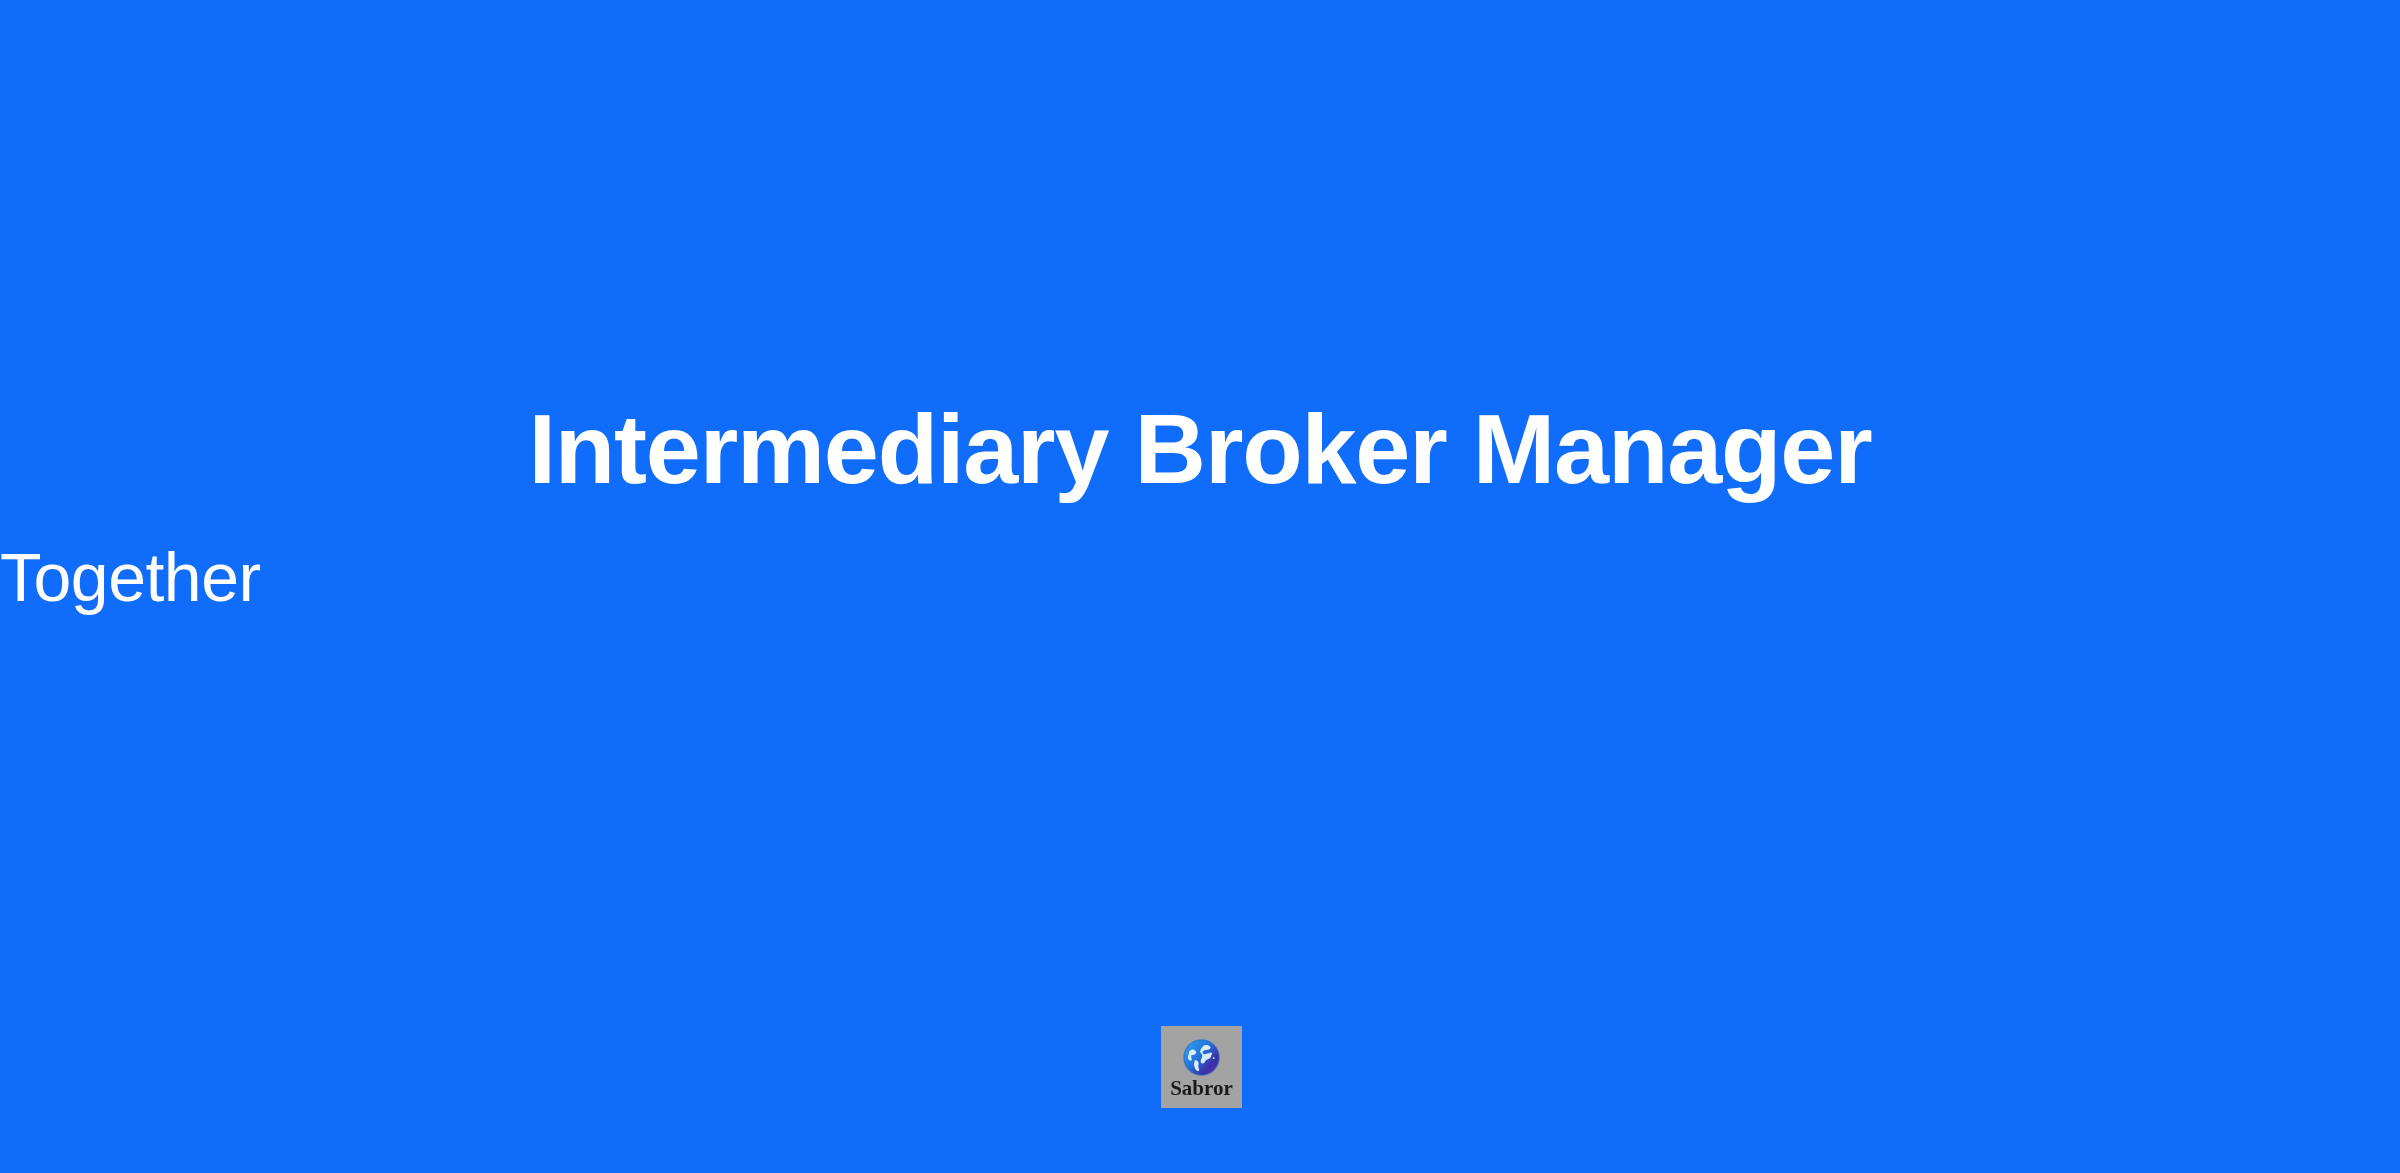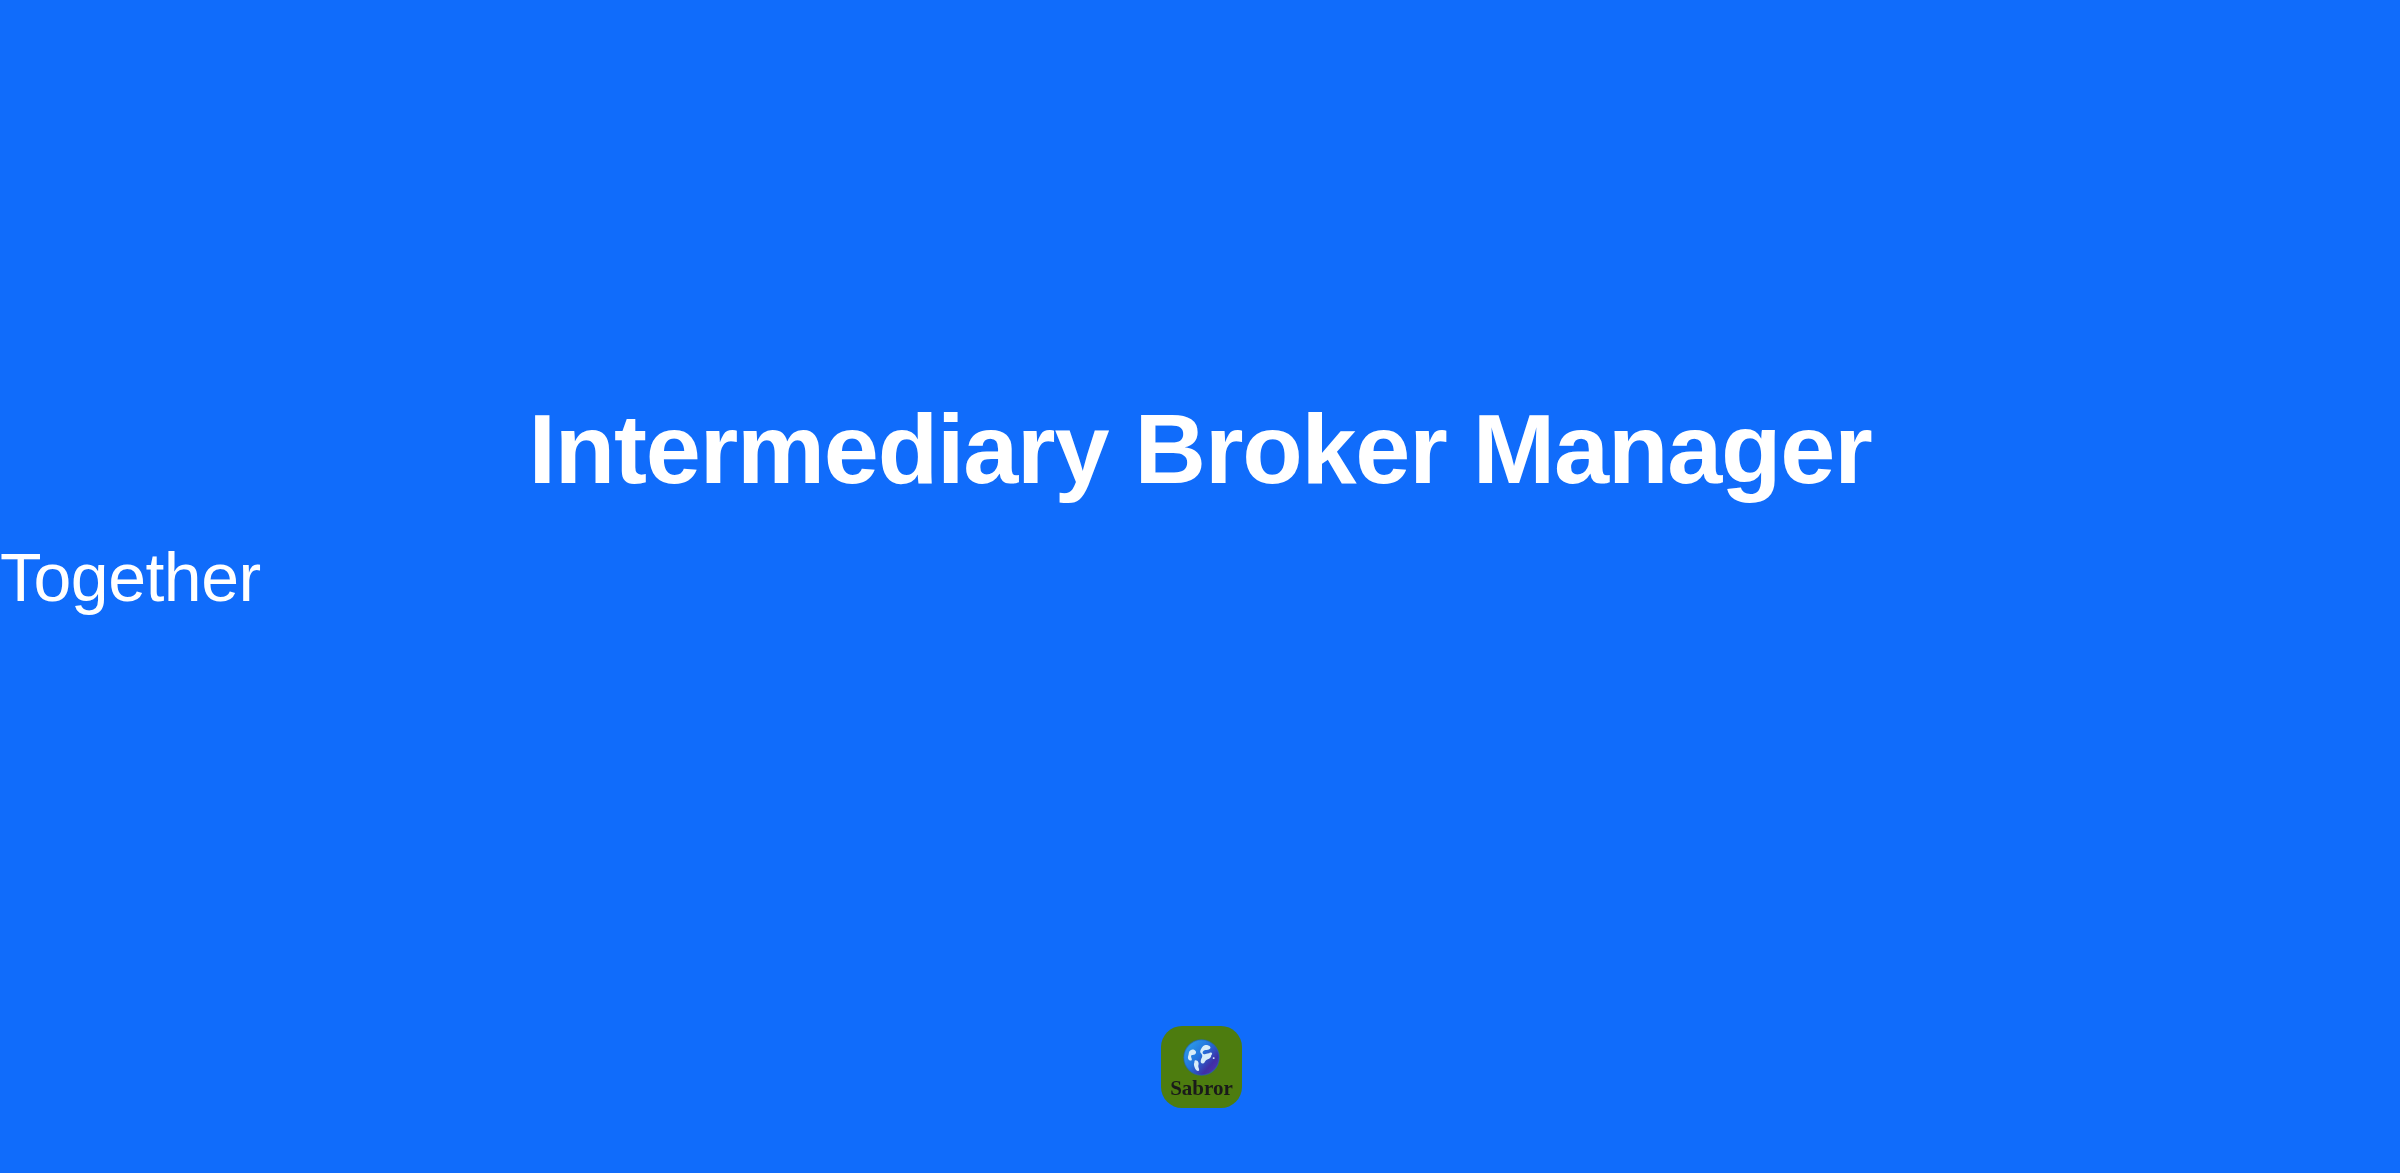--- a/index.html
+++ b/index.html
@@ -108,21 +108,21 @@
 </head>
 <body>
 
 <div class="slide" style="background: rgb(16, 108, 251);">
 
   <div class="hero">
     <h1 class="hero-title">Intermediary Broker Manager</h1>
     <h2 class="hero-subtitle">Together</h2>
   </div>
 
-  <div class="brand-logo" style="background: #4d7c0f; border-radius: 21px;">
+  <div class="brand-logo" style="background: #a3a3a3;">
     <svg class="brand-globe" viewBox="0 0 64 64" aria-hidden="true">
       <defs>
         <linearGradient id="globeGrad" x1="0%" y1="10%" x2="100%" y2="95%">
           <stop offset="0%" stop-color="#2FA3EC"></stop>
           <stop offset="42%" stop-color="#2275DE"></stop>
           <stop offset="74%" stop-color="#3E2FA6"></stop>
           <stop offset="100%" stop-color="#5A33B4"></stop>
         </linearGradient>
       </defs>
       <circle cx="32" cy="32" r="29" fill="url(#globeGrad)"></circle>

